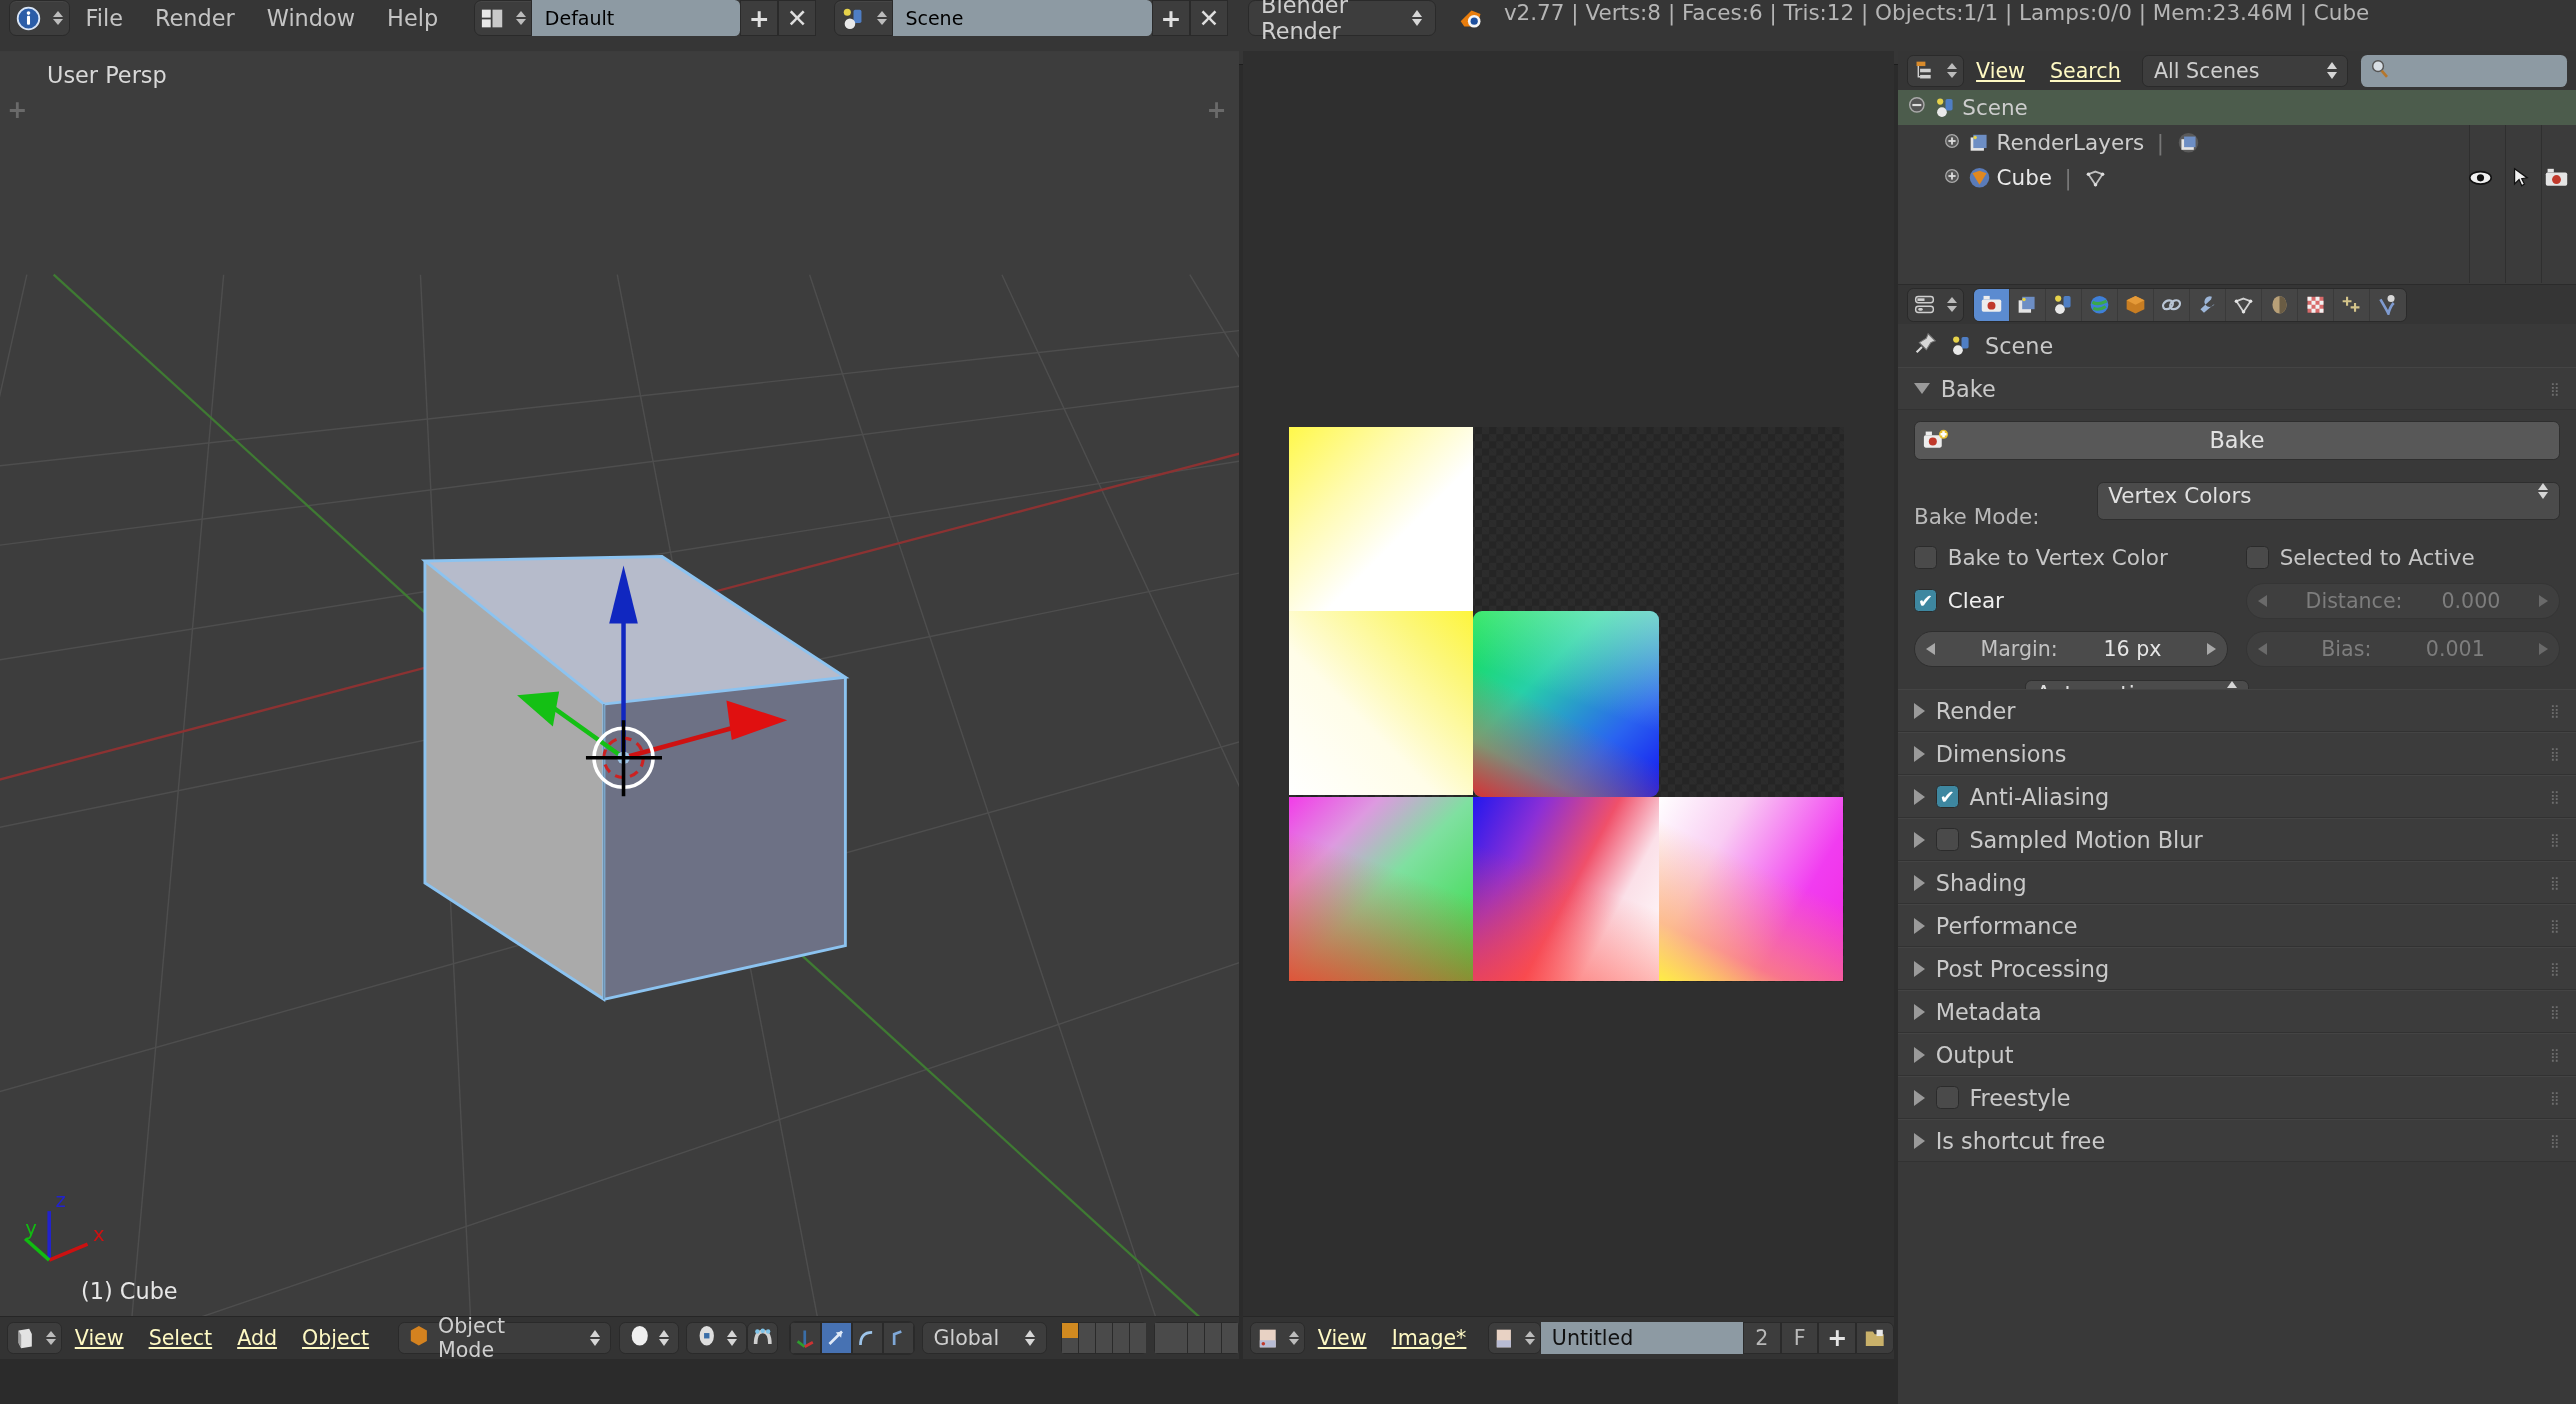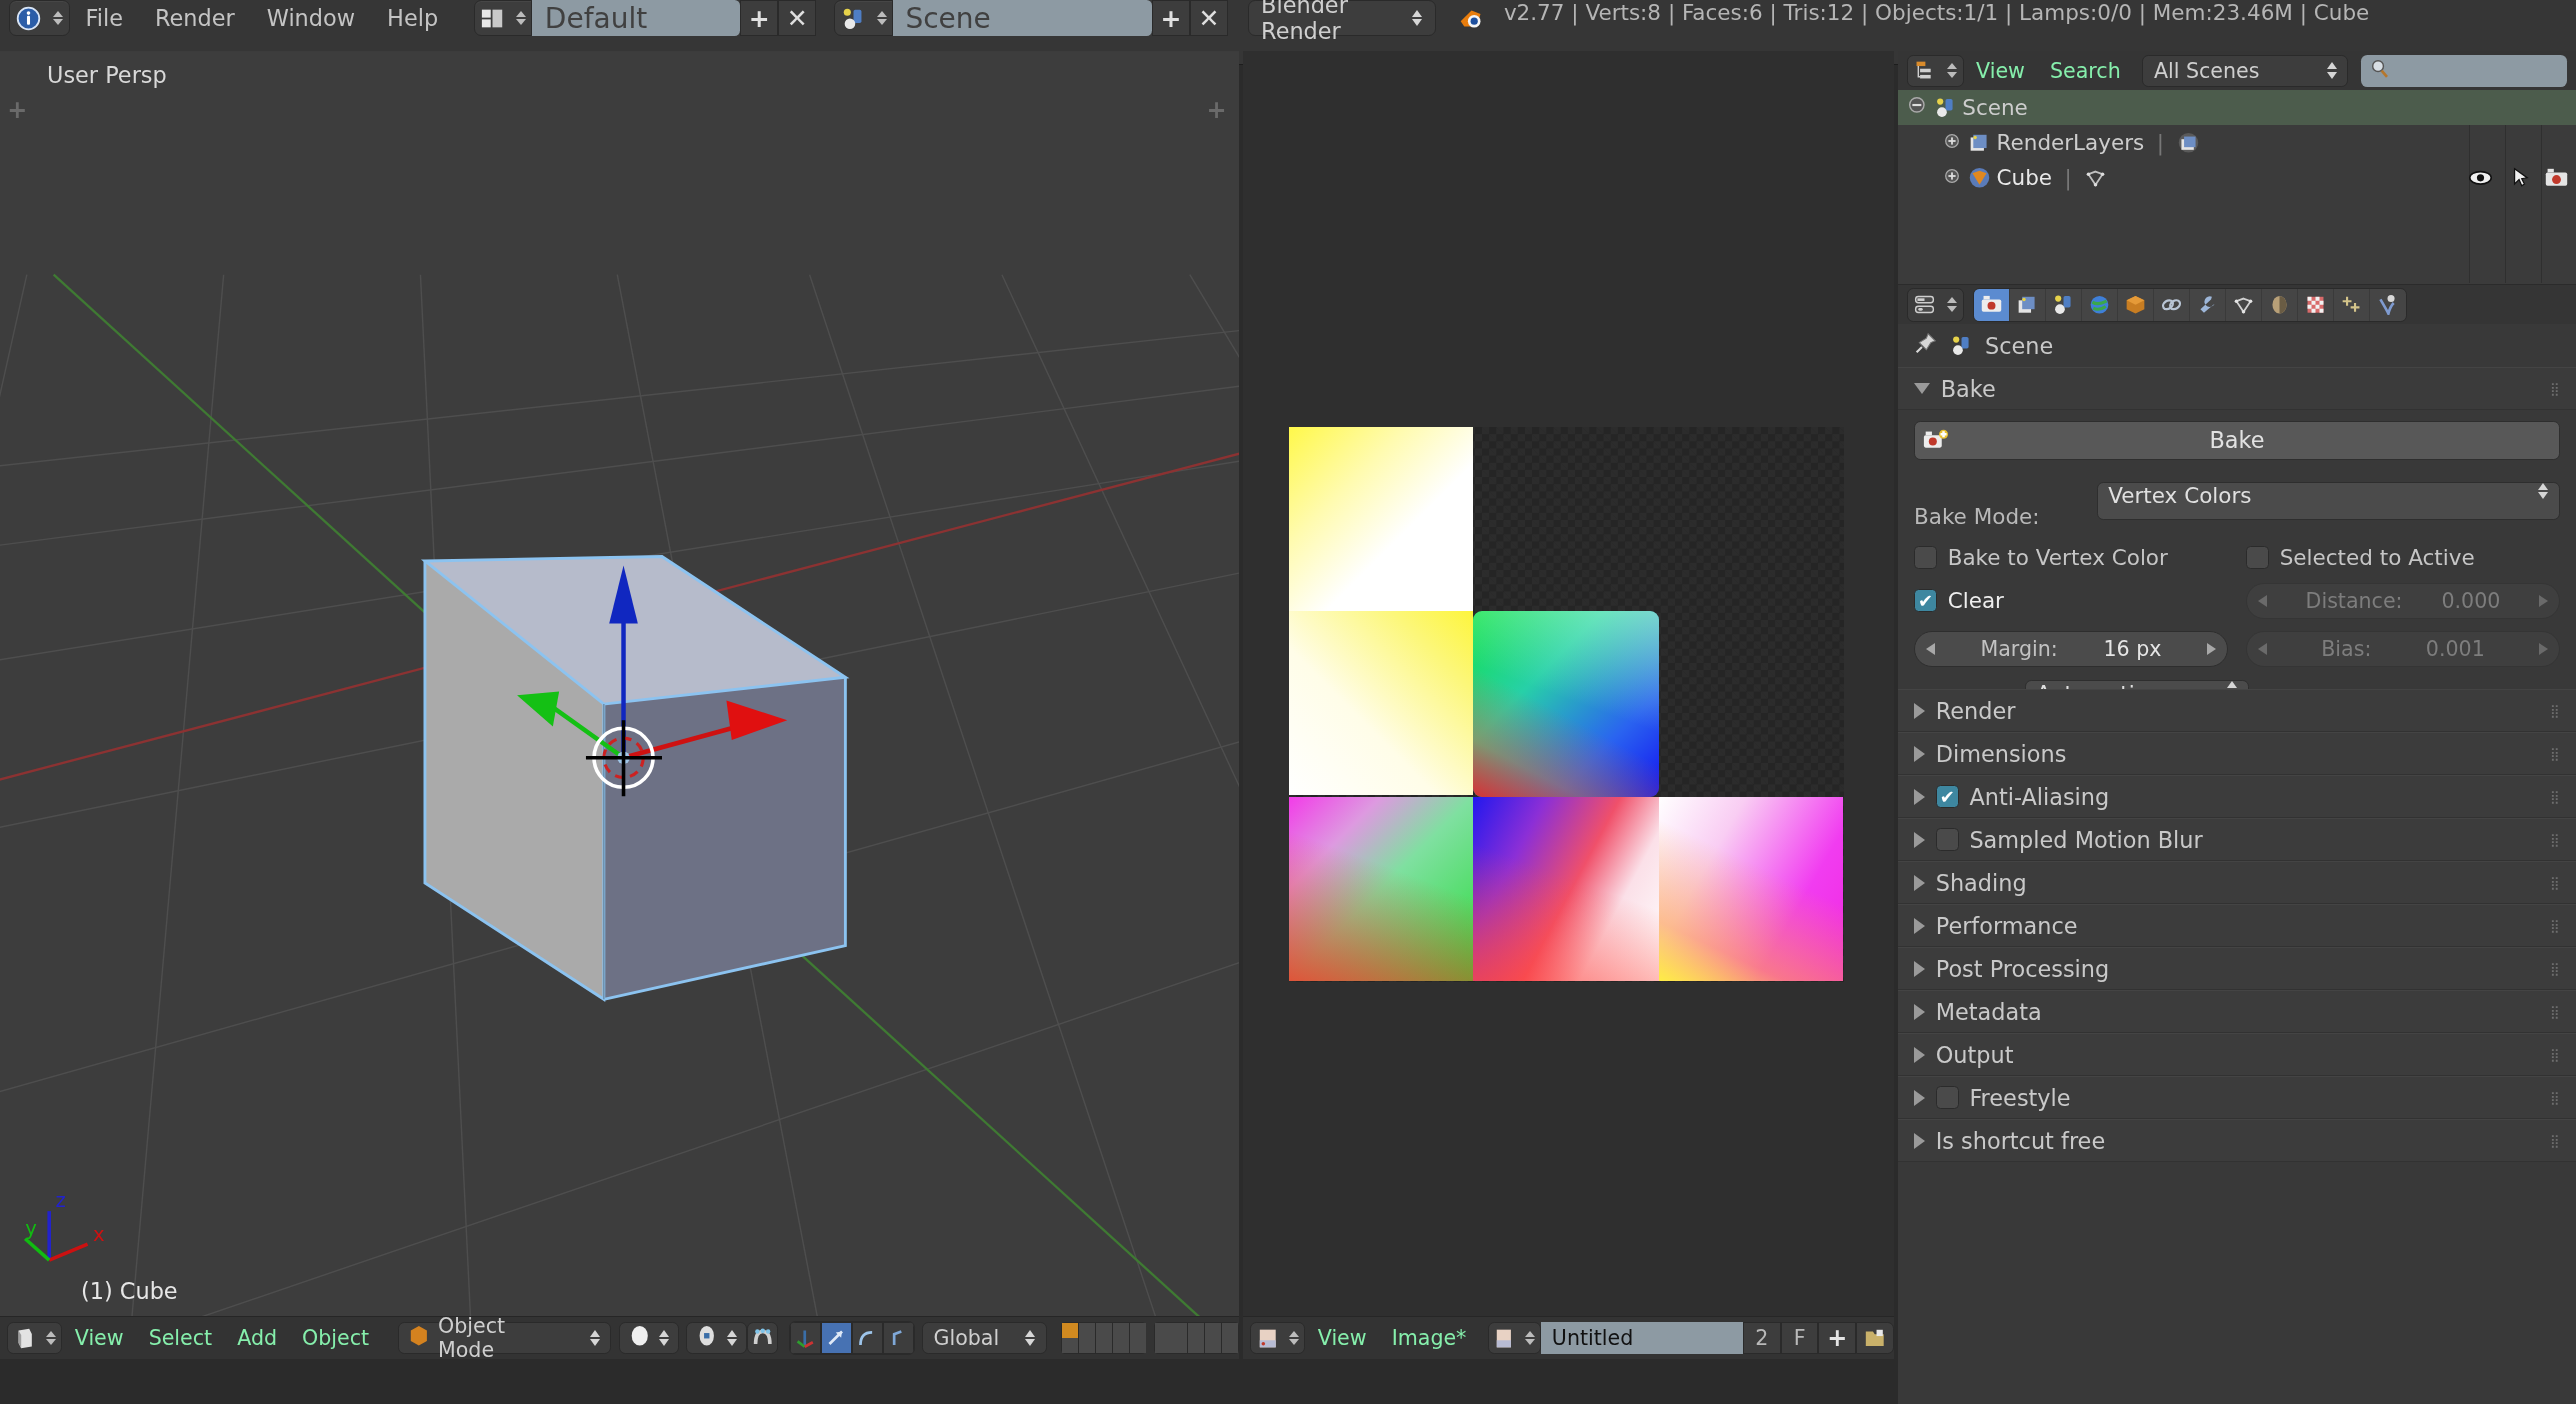--- a/index.html
+++ b/index.html
@@ -36,21 +36,21 @@
   .spin-arrows i { display: block; width: 0; height: 0; border-left: 5.4px solid transparent; border-right: 5.4px solid transparent; }
   .spin-arrows i.up { border-bottom: 6.3px solid #bcbcbc; }
   .spin-arrows i.dn { border-top: 6.3px solid #bcbcbc; }
 
   .menu-item {
     color: #c4c4c4; font-size: 22.4px; padding: 0 16px; height: 36px;
     display: flex; align-items: center; cursor: default; white-space: nowrap;
   }
 
   .text-field {
-    background: #8d9aa3; color: #404040; font-size: 28px;
+    background: #8d9aa3; color: #000000; font-size: 19px;
     height: 36px; display: flex; align-items: center; padding: 0 12.5px;
     border-radius: 0 5.4px 5.4px 0; min-width: 107px;
   }
   .sq-btn {
     width: 38px; height: 36px; background: #3d3d3d; border: 0.9px solid #2a2a2a;
     display: flex; align-items: center; justify-content: center;
     color: #e0e0e0; font-size: 25px; font-weight: bold; cursor: default;
   }
   .sq-btn:first-of-type { border-radius: 7.2px 0 0 7.2px; }
   .sq-btn:last-of-type { border-radius: 0 7.2px 7.2px 0; }
@@ -103,21 +103,21 @@
   
   .editor-header {
     position: absolute; left: 0; bottom: 0; width: 100%; height: 43px;
     background: #333333; display: flex; align-items: center;
     border-top: 0.9px solid #262626;
   }
   .hdr-btn-group {
     display: flex; align-items: center; background: #3d3d3d;
     border: 0.9px solid #2a2a2a; border-radius: 6.3px; height: 32px; margin-left: 7.2px;
   }
-  .hdr-menu { color: #86efac; font-size: 20.6px; padding: 0 12.5px; white-space: nowrap; }
+  .hdr-menu { color: #fef9c3; font-size: 20.6px; padding: 0 12.5px; white-space: nowrap; text-decoration: underline; }
   .hdr-chip {
     display: flex; align-items: center; gap: 9px;
     background: #3d3d3d; border: 0.9px solid #2a2a2a; border-radius: 6.3px;
     height: 32px; padding: 0 10.7px; color: #cfcfcf; font-size: 20.6px; margin-left: 7.2px;
   }
   .toggle-btn {
     width: 32px; height: 32px; background: #3d3d3d; border: 0.9px solid #2a2a2a;
     display: flex; align-items: center; justify-content: center;
   }
   .toggle-btn.on { background: #4772b3; }

